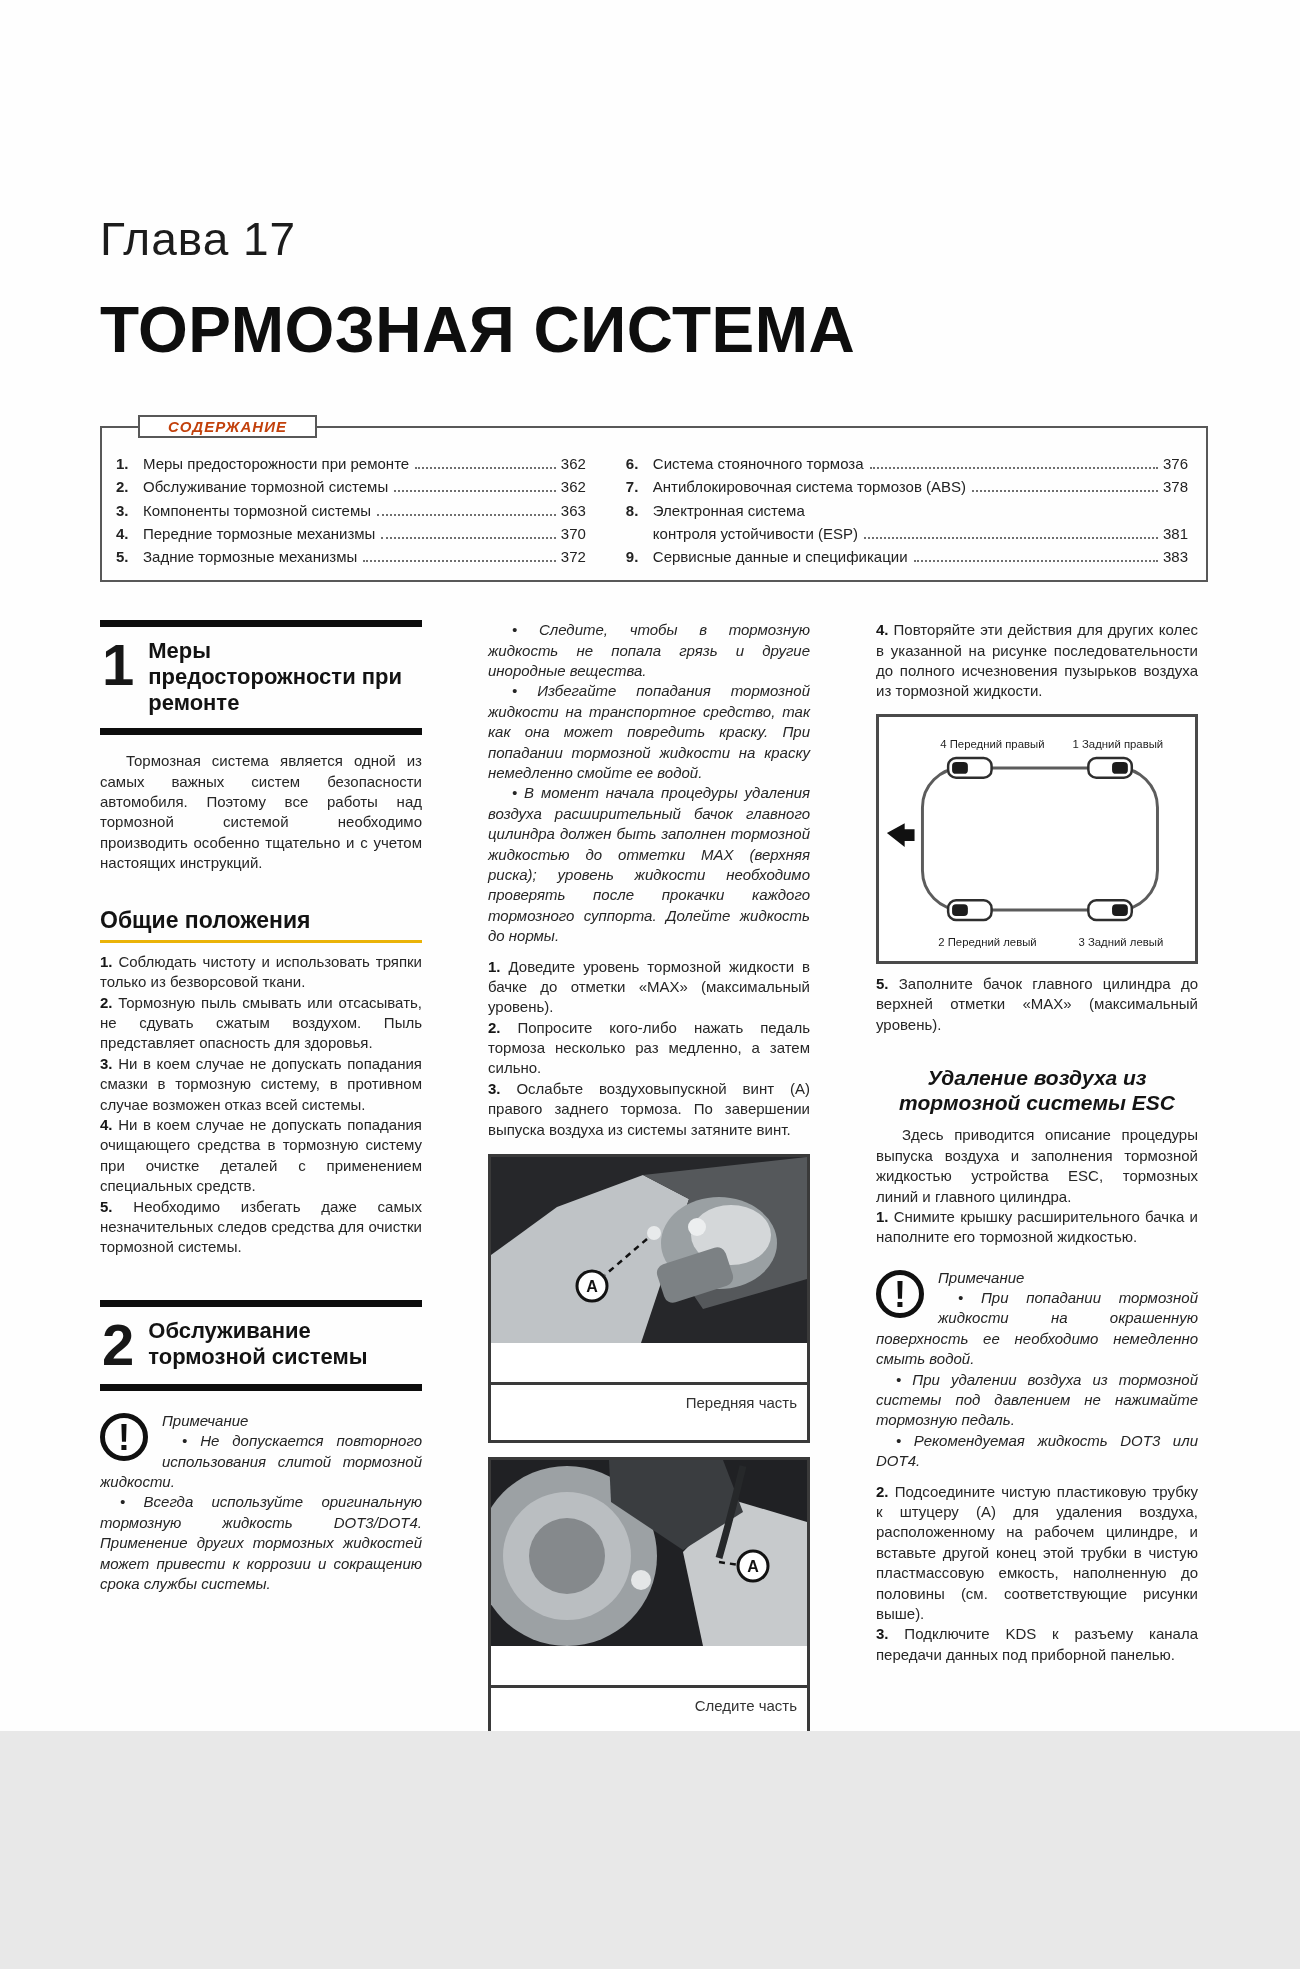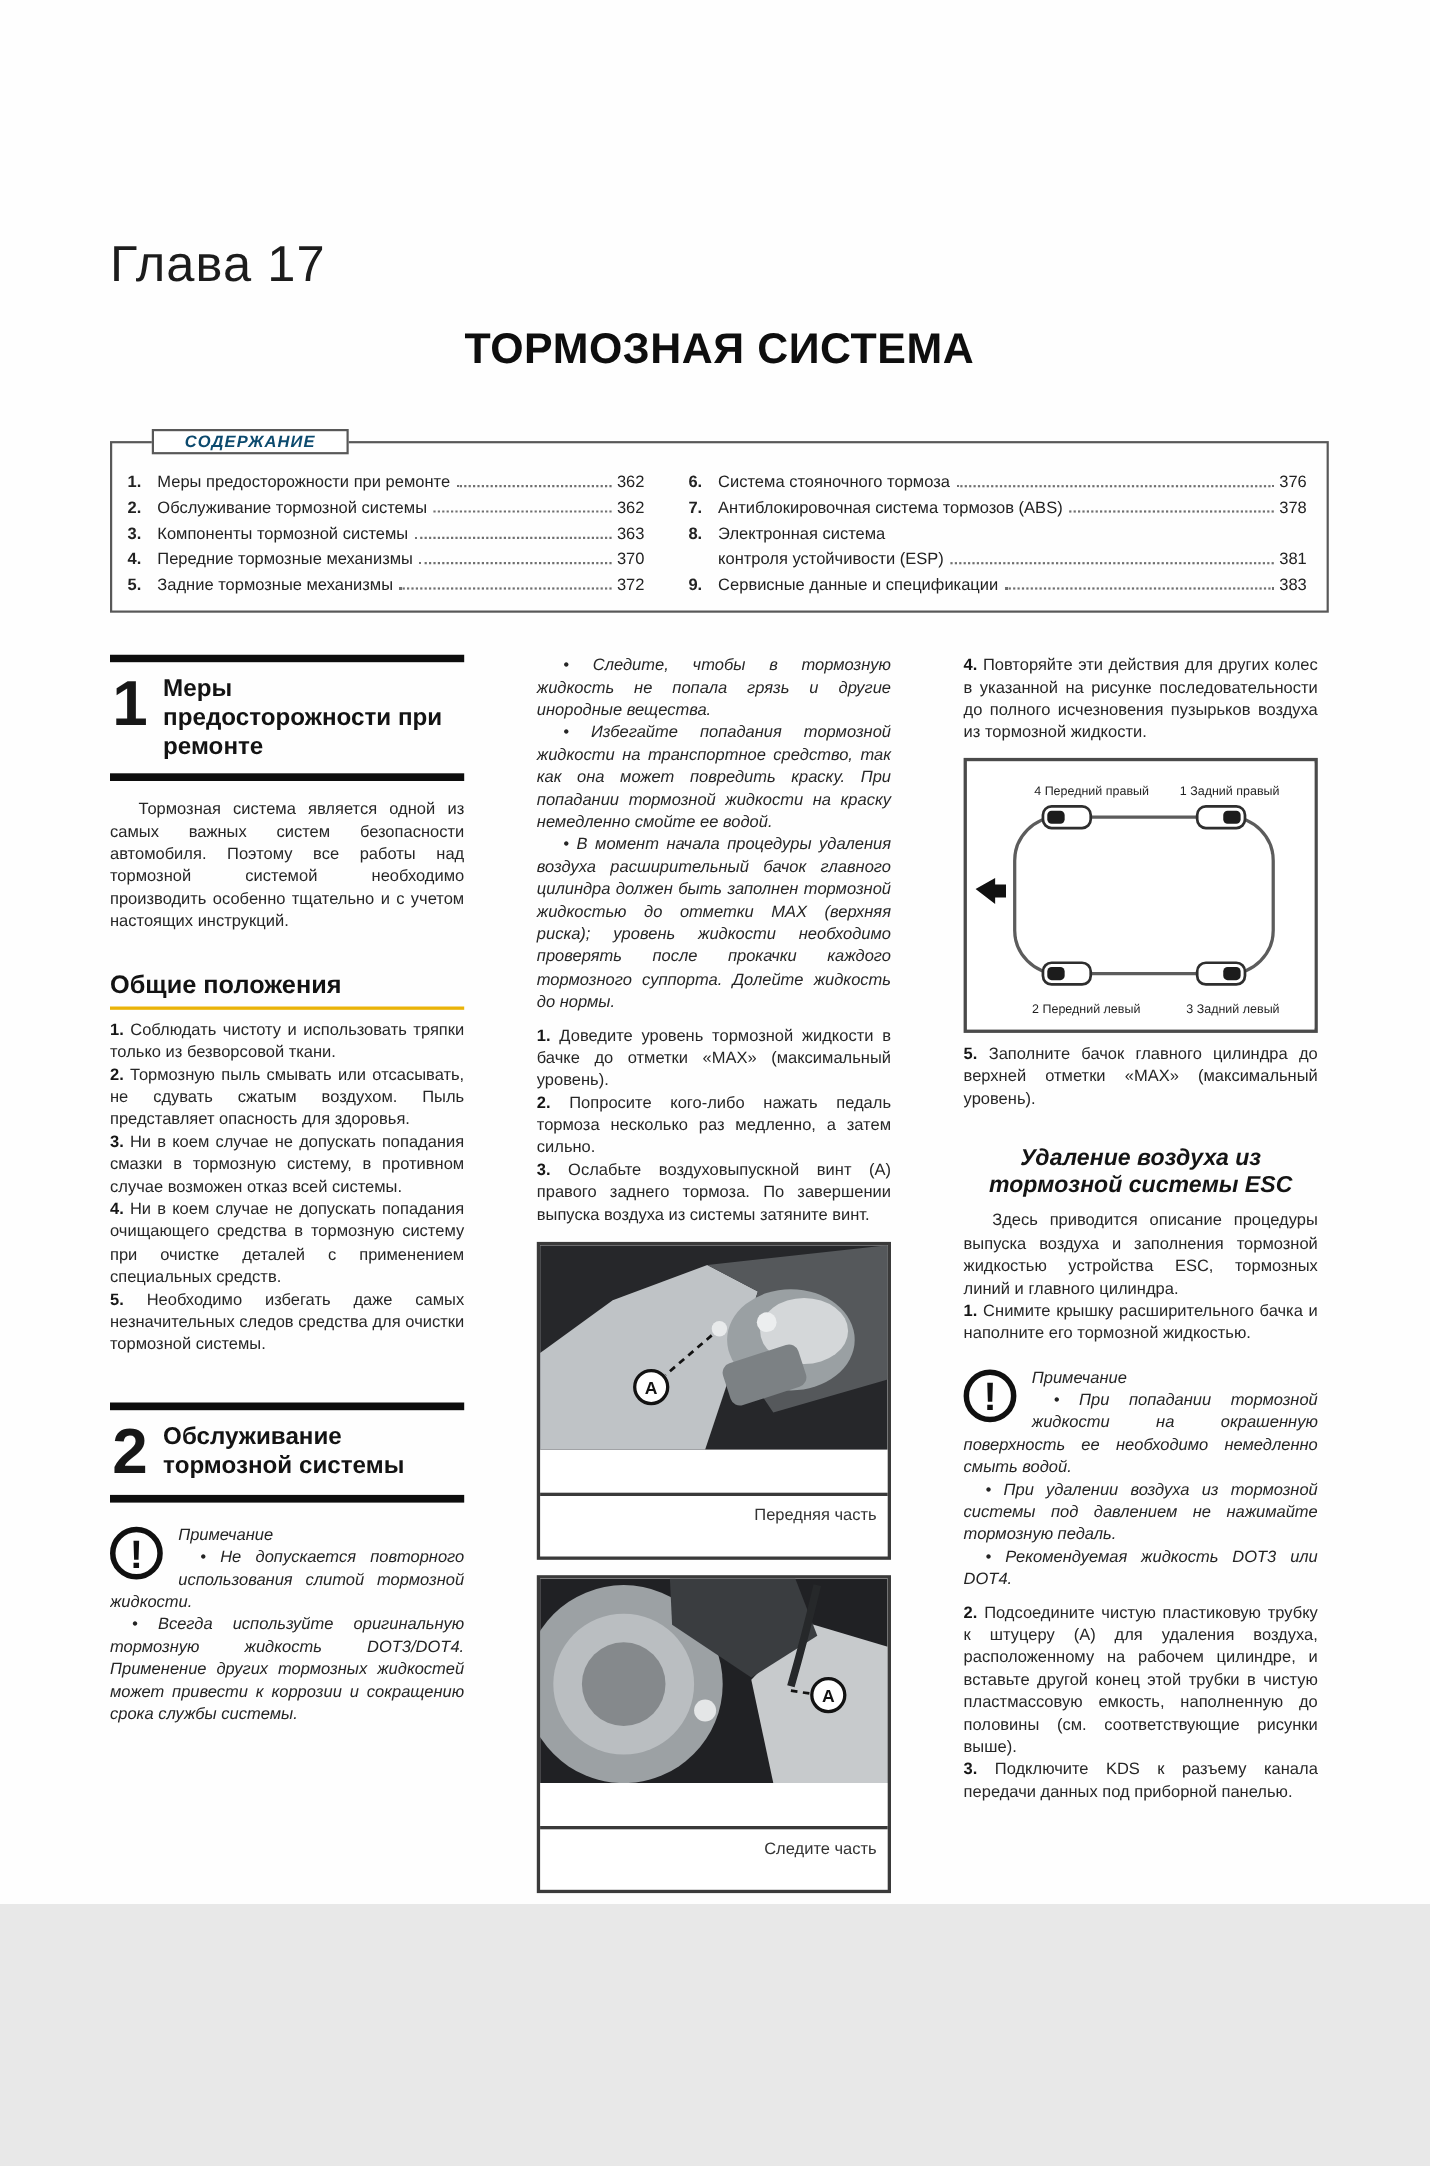--- a/index.html
+++ b/index.html
@@ -7,27 +7,27 @@
   .page {
     position:relative; width:1300px; height:1731px; margin:0 auto;
     background:#fefefe; color:#2a2a2a;
     font-family:"Liberation Sans","DejaVu Sans",sans-serif;
     overflow:hidden;
   }
   .inner { padding:0 92px 0 100px; }
 
   
   .chapter { padding-top:212px; font-size:46px; font-weight:400; color:#1c1c1c; letter-spacing:1px; }
-  .main-title { margin-top:32px; font-size:39px; font-weight:700; color:#0e0e0e; letter-spacing:.5px; line-height:1;text-align:center; }
+  .main-title { margin-top:32px; font-size:64px; font-weight:700; color:#0e0e0e; letter-spacing:.5px; line-height:1; }
 
   
   .toc { position:relative; margin-top:64px; border:2px solid #585858; padding:24px 18px 12px 14px; }
   .toc-label {
     position:absolute; top:-13px; left:36px; background:#fff; border:2px solid #585858;
-    padding:1px 28px; font-size:15px; font-weight:700; font-style:italic; letter-spacing:1px; color:#0c4a6e;
+    padding:1px 28px; font-size:15px; font-weight:700; font-style:italic; letter-spacing:1px; color:#c2410c;
   }
   .toc-cols { display:flex; }
   .toc-col { font-size:15px; line-height:1.55; color:#222; }
   .toc-col.left  { width:47%; padding-right:34px; }
   .toc-col.right { width:53%; padding-left:6px; }
   .toc-row { display:flex; align-items:baseline; }
   .toc-num  { font-weight:700; width:27px; flex:none; }
   .toc-cont { padding-left:27px; }
   .toc-text { white-space:nowrap; }
   .leader { flex:1; border-bottom:2px dotted #6f6f6f; margin:0 5px 4px 6px; min-width:18px; }

